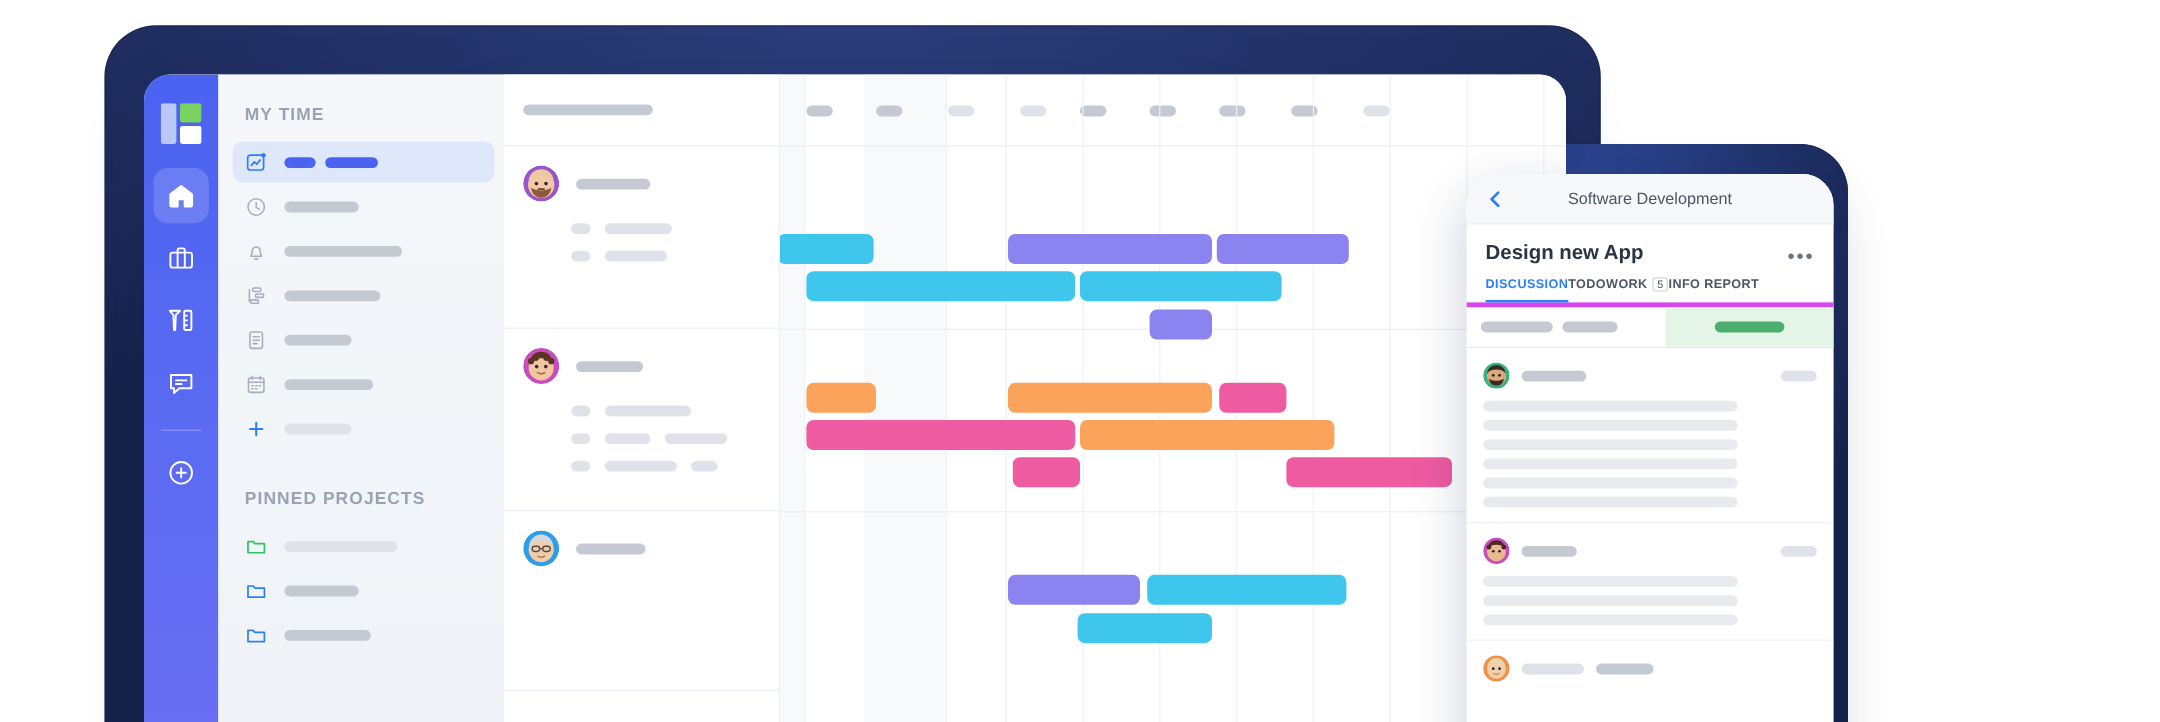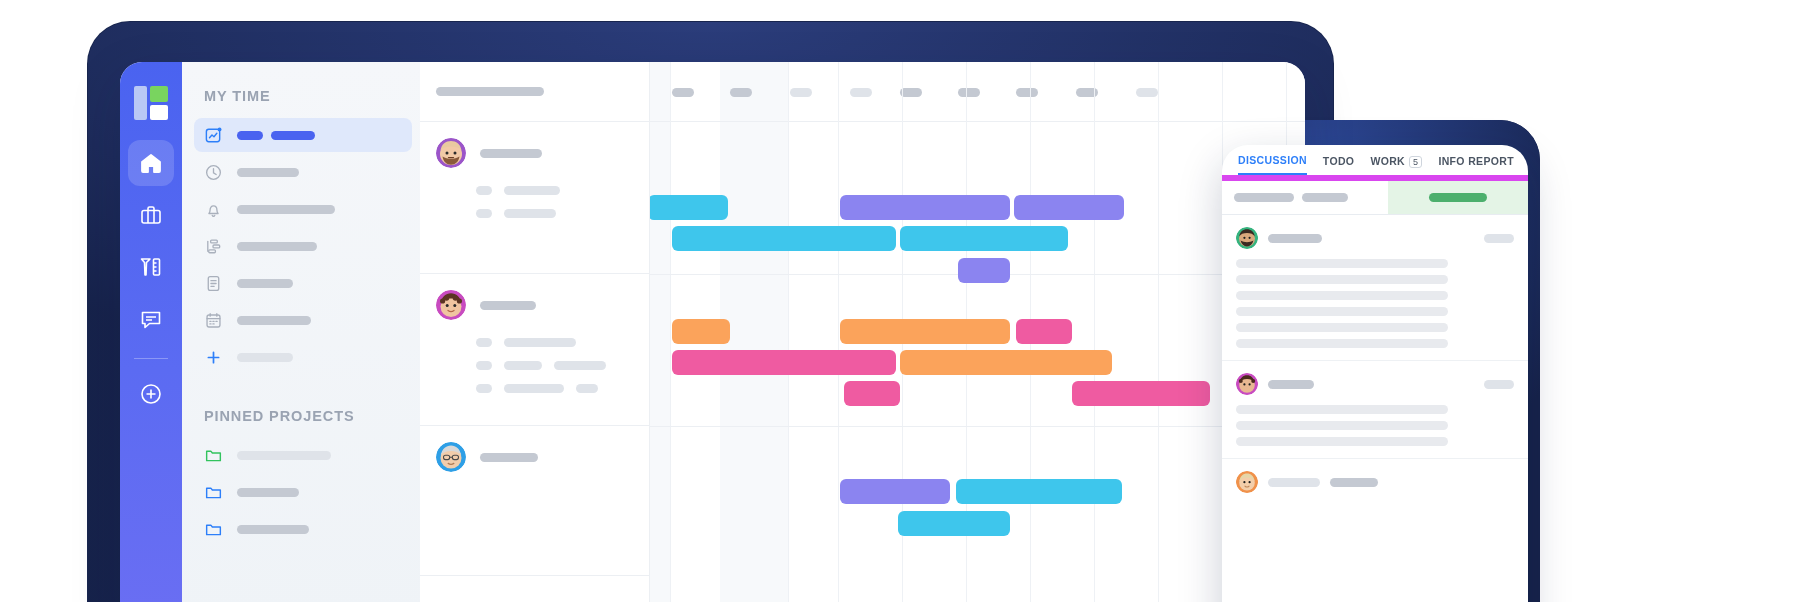--- a/index.html
+++ b/index.html
@@ -126,21 +126,21 @@
     display:flex; align-items:center; padding: 0 16px; position:relative;
   }
   .m-back { color:#2d7ff9; width:16px; height:16px; }
   .m-nav-title {
     position:absolute; left:0; right:0; text-align:center;
     font-size: 13.5px; color:#4b5563; pointer-events:none;
   }
   .m-head { padding: 14px 16px 0; display:flex; align-items:flex-start; justify-content:space-between; }
   .m-title { font-size: 17px; font-weight: 700; color: #2b3442; }
   .m-dots { color:#6b7280; font-size:17px; letter-spacing:1.5px; line-height:1; padding-top:4px;}
-  .m-tabs { display:flex; gap:16px; padding: 9px 16px 0; align-items:center; border-bottom:6px solid #d946ef;}
+  .m-tabs { display:flex; padding: 9px 16px 0; border-bottom:4px solid #d946ef;}
   .m-tab { font-size: 10.5px; font-weight:700; letter-spacing:.35px; color:#4b5563; padding-bottom:7px; white-space:nowrap;}
   .m-tab.active { color:#2d7ff9; border-bottom: 2.5px solid #2d7ff9; }
   .m-badge {
     display:inline-block; border:1px solid #cfd5dd; border-radius:3px;
     font-size:9px; padding:0 3px; margin-left:4px; color:#4b5563; font-weight:400;
   }
   .m-strip { display:flex; height: 34px; border-bottom:1px solid #e8ecf1; }
   .m-strip-l { flex:1.1; display:flex; align-items:center; gap:8px; padding-left:12px; }
   .m-strip-r { flex:1; background:#e4f4e6; display:flex; align-items:center; justify-content:center; }
   .m-post { padding: 12px 14px; border-bottom: 1px solid #eef1f4; }
@@ -438,21 +438,31 @@
           <div class="gbar" style="left:190px; width:110px; top:357px; background:#8b84f0"></div>
           <div class="gbar" style="left:306px; width:166px; top:357px; background:#3ec6ec"></div>
           <div class="gbar" style="left:248px; width:112px; top:389px; background:#3ec6ec"></div>
         </div>
       </div>
     </div>
   </div>
 
   <div class="mobile-app">
 
-
+    <div class="m-nav">
+      <svg class="m-back" viewBox="0 0 16 16" fill="none" stroke="#2d7ff9" stroke-width="2.2">
+        <path d="M10.5 2.5L5 8l5.5 5.5" stroke-linecap="round" stroke-linejoin="round"></path>
+      </svg>
+      <div class="m-nav-title">Software Development</div>
+    </div>
+
+    <div class="m-head">
+      <div class="m-title">Design new App</div>
+      <div class="m-dots">•••</div>
+    </div>
 
     <div class="m-tabs">
       <div class="m-tab active">
         <span>DISCUSSION</span>
       </div>
       <div class="m-tab">
         <span>TODO</span>
       </div>
       <div class="m-tab">
         <span>WORK</span><span class="m-badge">5</span>

